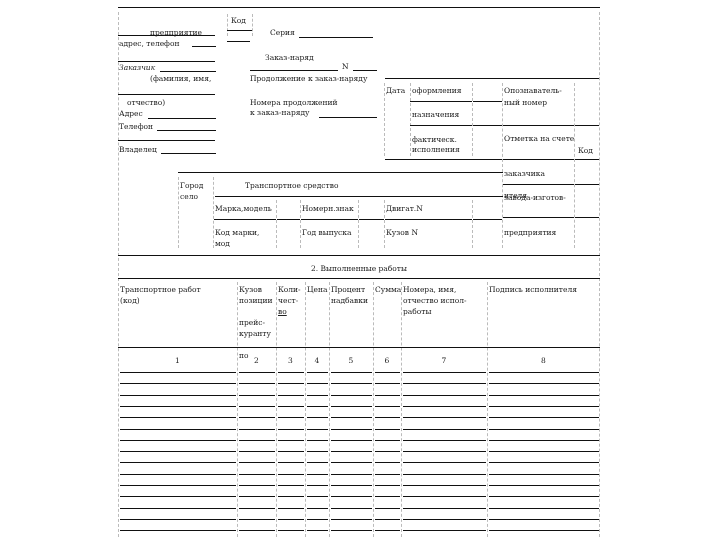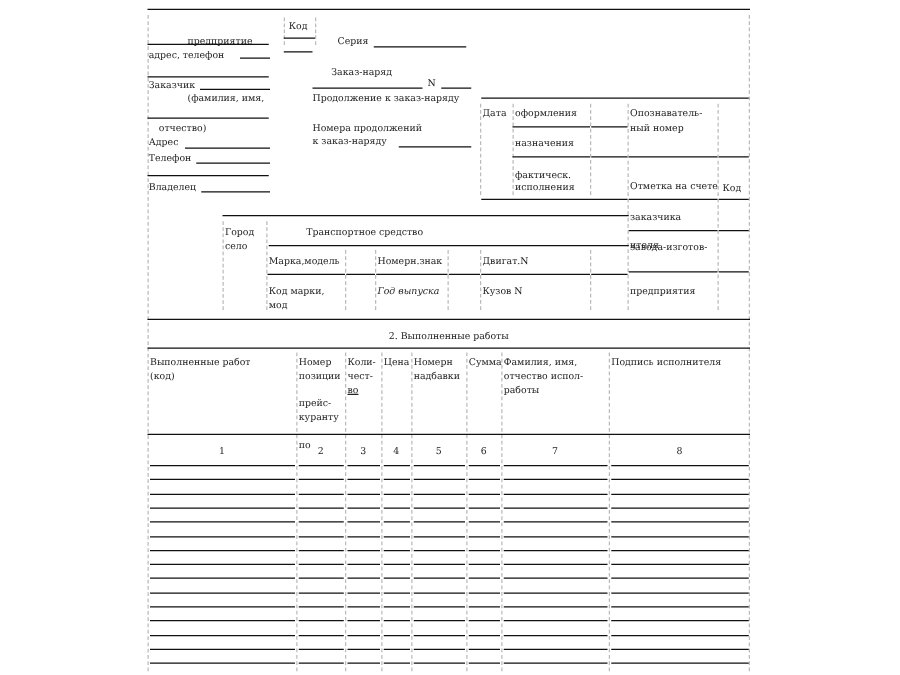--- a/index.html
+++ b/index.html
@@ -34,21 +34,21 @@
 <span class="t" style="left:265px;top:53px;">Заказ-наряд</span>
 <div class="h" style="left:250px;top:70px;width:88px;"></div>
 <span class="t" style="left:342px;top:62px;">N</span>
 <div class="h" style="left:353px;top:70px;width:24px;"></div>
 <span class="t" style="left:250px;top:74px;">Продолжение к заказ-наряду</span>
 <span class="t" style="left:250px;top:98px;">Номера продолжений</span>
 <span class="t" style="left:250px;top:108px;">к заказ-наряду</span>
 <div class="h" style="left:319px;top:117px;width:58px;"></div>
 
 <div class="h" style="left:118px;top:61px;width:97px;"></div>
-<span class="t" style="left:119px;top:63px;">Заказчик</span>
+<span class="t" style="left:119px;top:63px;font-style:italic;">Заказчик</span>
 <div class="h" style="left:160px;top:71px;width:56px;"></div>
 <span class="t" style="left:150px;top:74px;">(фамилия, имя,</span>
 <div class="h" style="left:118px;top:94px;width:97px;"></div>
 <span class="t" style="left:127px;top:98px;">отчество)</span>
 <span class="t" style="left:119px;top:109px;">Адрес</span>
 <div class="h" style="left:148px;top:118px;width:68px;"></div>
 <span class="t" style="left:119px;top:122px;">Телефон</span>
 <div class="h" style="left:157px;top:130px;width:59px;"></div>
 <div class="h" style="left:118px;top:140px;width:97px;"></div>
 <span class="t" style="left:119px;top:145px;">Владелец</span>
@@ -68,21 +68,21 @@
 <div class="h" style="left:410px;top:125px;width:62px;"></div>
 <div class="h" style="left:473px;top:125px;width:29px;"></div>
 <span class="t" style="left:412px;top:135px;">фактическ.</span>
 <span class="t" style="left:412px;top:145px;">исполнения</span>
 <div class="h" style="left:385px;top:159px;width:117px;"></div>
 
 <span class="t" style="left:504px;top:86px;">Опознаватель-</span>
 <span class="t" style="left:504px;top:98px;">ный номер</span>
 <div class="h" style="left:503px;top:125px;width:71px;"></div>
 <div class="h" style="left:575px;top:125px;width:24px;"></div>
-<span class="t" style="left:504px;top:144px;">Отметка на счете</span>
+<span class="t" style="left:504px;top:134px;">Отметка на счете</span>
 <span class="t" style="left:578px;top:146px;">Код</span>
 <div class="h" style="left:503px;top:159px;width:71px;"></div>
 <div class="h" style="left:575px;top:159px;width:24px;"></div>
 <span class="t" style="left:504px;top:169px;">заказчика</span>
 <div class="h" style="left:503px;top:184px;width:71px;"></div>
 <div class="h" style="left:575px;top:184px;width:24px;"></div>
 <span class="t" style="left:504px;top:193px;">завода-изготов-</span>
 <span class="t" style="left:504px;top:191px;">ителя</span>
 <div class="h" style="left:503px;top:217px;width:71px;"></div>
 <div class="h" style="left:575px;top:217px;width:24px;"></div>
@@ -104,49 +104,49 @@
 <span class="t" style="left:302px;top:204px;">Номерн.знак</span>
 <span class="t" style="left:386px;top:204px;">Двигат.N</span>
 <div class="h" style="left:214px;top:219px;width:62px;"></div>
 <div class="h" style="left:277px;top:219px;width:23px;"></div>
 <div class="h" style="left:301px;top:219px;width:57px;"></div>
 <div class="h" style="left:359px;top:219px;width:25px;"></div>
 <div class="h" style="left:385px;top:219px;width:87px;"></div>
 <div class="h" style="left:473px;top:219px;width:29px;"></div>
 <span class="t" style="left:215px;top:228px;">Код марки,</span>
 <span class="t" style="left:215px;top:239px;">мод</span>
-<span class="t" style="left:302px;top:228px;font-style:italic;">Год выпуска</span>
+<span class="t" style="left:302px;top:228px;">Год выпуска</span>
 <span class="t" style="left:386px;top:228px;">Кузов N</span>
 
 <div class="h" style="left:118px;top:255px;width:482px;"></div>
 <span class="t center" style="left:118px;width:482px;top:264px;">2. Выполненные работы</span>
 <div class="h" style="left:118px;top:278px;width:482px;"></div>
 
 <div id="works-table">
-    <div class="t" style="left:120px;top:285px;">Выполненные работ</div>
+    <div class="t" style="left:120px;top:285px;">Транспортное работ</div>
     <div class="t" style="left:120px;top:296px;">(код)</div>
     <div class="t center" style="left:118px;width:119px;top:356px;">1</div>
-    <div class="t" style="left:239px;top:285px;">Номер</div>
+    <div class="t" style="left:239px;top:285px;">Кузов</div>
     <div class="t" style="left:239px;top:296px;">позиции</div>
     <div class="t" style="left:239px;top:307px;margin-top:44px;">по</div>
     <div class="t" style="left:239px;top:318px;">прейс-</div>
     <div class="t" style="left:239px;top:329px;">куранту</div>
     <div class="t center" style="left:237px;width:39px;top:356px;">2</div>
     <div class="t" style="left:278px;top:285px;">Коли-</div>
     <div class="t" style="left:278px;top:296px;">чест-</div>
     <div class="t" style="left:278px;top:307px;text-decoration:underline;">во</div>
     <div class="t center" style="left:276px;width:29px;top:356px;">3</div>
     <div class="t" style="left:307px;top:285px;">Цена</div>
     <div class="t center" style="left:305px;width:24px;top:356px;">4</div>
-    <div class="t" style="left:331px;top:285px;">Номерн</div>
+    <div class="t" style="left:331px;top:285px;">Процент</div>
     <div class="t" style="left:331px;top:296px;">надбавки</div>
     <div class="t center" style="left:329px;width:44px;top:356px;">5</div>
     <div class="t" style="left:375px;top:285px;">Сумма</div>
     <div class="t center" style="left:373px;width:28px;top:356px;">6</div>
-    <div class="t" style="left:403px;top:285px;">Фамилия, имя,</div>
+    <div class="t" style="left:403px;top:285px;">Номера, имя,</div>
     <div class="t" style="left:403px;top:296px;">отчество испол-</div>
     <div class="t" style="left:403px;top:307px;">работы</div>
     <div class="t center" style="left:401px;width:86px;top:356px;">7</div>
     <div class="t" style="left:489px;top:285px;">Подпись исполнителя</div>
     <div class="t center" style="left:487px;width:113px;top:356px;">8</div>
     <div class="v" style="left:237px;top:282px;height:255px;"></div>
     <div class="v" style="left:276px;top:282px;height:255px;"></div>
     <div class="v" style="left:305px;top:282px;height:255px;"></div>
     <div class="v" style="left:329px;top:282px;height:255px;"></div>
     <div class="v" style="left:373px;top:282px;height:255px;"></div>

